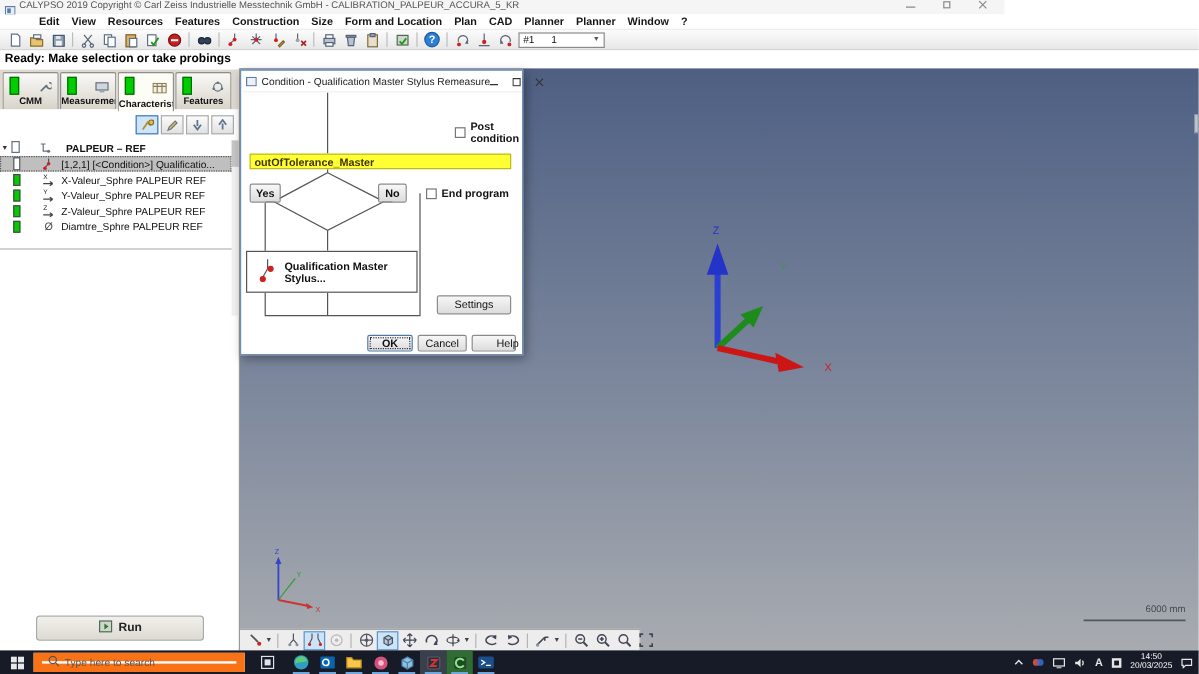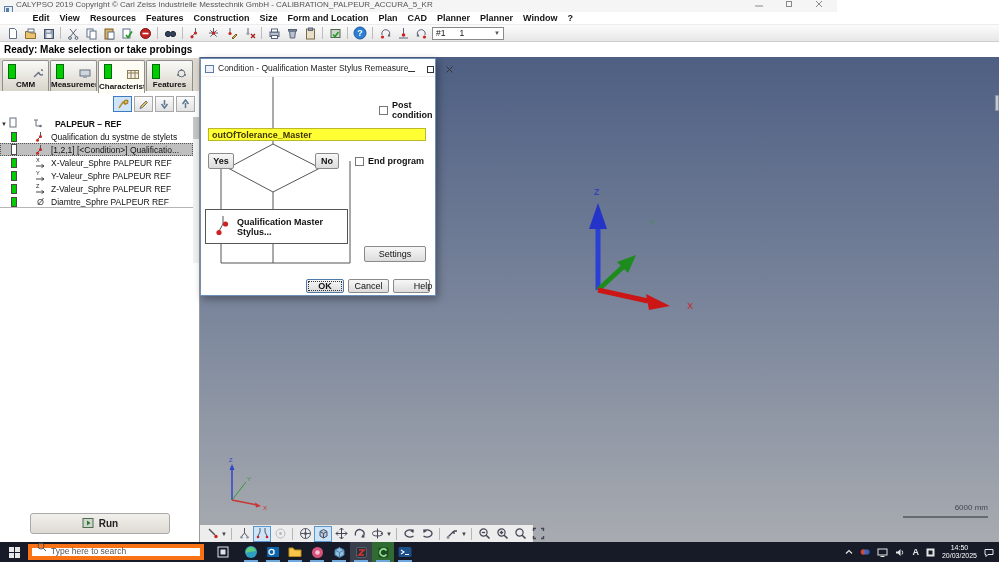--- a/index.html
+++ b/index.html
@@ -77,21 +77,21 @@
   .cbbox { width:9px; height:9px; background:#fff; border:1px solid #777; flex:0 0 auto; }
   .condfield { position:absolute; left:7px; top:51px; width:218px; height:13px; background:#ffff33; border:1px solid #b9b92a; font-size:9px; font-weight:700; color:#403400; padding:0 3px; line-height:12px; }
   .dbtn { position:absolute; background:linear-gradient(#f7f7f7,#dcdcdc); border:1px solid #8a8a8a; border-radius:2px; font-size:9px; color:#111; display:flex; align-items:center; justify-content:center; }
   .dbtn.bold { font-weight:700; }
   .okbtn { outline:1px dotted #333; outline-offset:-3px; border-color:#4d79a8; }
   .qualbox { position:absolute; left:4px; top:132px; width:143px; height:35px; background:#fff; border:1px solid #555; display:flex; align-items:center; gap:7px; padding-left:10px; font-size:9px; font-weight:700; color:#111; }
 
   
   .taskbar { position:absolute; left:0; top:542px; width:999px; height:20px; background:#171b28; display:flex; align-items:center; }
   .startbtn { width:28px; height:20px; display:flex; align-items:center; justify-content:center; flex:0 0 auto; }
-  .searchbox { width:176px; height:16px; background:#fff; border:4px solid #f97316; display:flex; align-items:flex-end; gap:4px; padding-left:5px; flex:0 0 auto; }
+  .searchbox { width:176px; height:16px; background:#fff; border:7px solid #f97316; display:flex; align-items:center; gap:4px; padding-left:5px; flex:0 0 auto; }
   .searchbox input { border:none; outline:none; background:transparent; font-size:8.5px; width:135px; color:#333; font-family:"Liberation Sans",sans-serif; }
   .searchbox input::placeholder { color:#555; }
   .tapp { width:22px; height:20px; display:flex; align-items:center; justify-content:center; position:relative; flex:0 0 auto; }
   .tapp.open::after { content:""; position:absolute; left:4px; right:4px; bottom:0; height:2px; background:#6fa8dc; }
   .tapp.hl { background:#3a3f4c; }
   .tapp.hlg { background:#2f6b33; }
   .tray { margin-left:auto; display:flex; align-items:center; gap:7px; padding-right:5px; }
   .trayico { color:#e6e6e6; font-size:8px; display:flex; align-items:center; justify-content:center; }
   .clock { text-align:center; font-size:7px; line-height:8px; color:#fff; white-space:nowrap; }
 </style>
@@ -362,31 +362,20 @@
         <span class="tri">▼</span>
         <span><svg width="10" height="11">
               <rect x="2" y="1" width="6" height="9" fill="#fff" stroke="#66707e"></rect>
             </svg></span>
         <span style="margin-left:14px;"><svg width="11" height="10">
               <path d="M2,2 h4 M4,2 v6 h4" stroke="#66707e" fill="none"></path>
               <circle cx="8.5" cy="8" r="1.3" fill="#66707e"></circle>
             </svg></span>
         <span class="tlab" style="margin-left:12px;">PALPEUR – REF</span>
       </div>
-      <div class="trow">
-        <span class="stat green"></span>
-        <span class="ric">
-            <svg width="11" height="12">
-              <path d="M5.5,1 V5.5 M5.5,5.5 L2.5,8.5" stroke="#555"></path>
-              <circle cx="5.5" cy="5.5" r="1.5" fill="#cc2222"></circle>
-              <circle cx="2.5" cy="9.3" r="1.5" fill="#cc2222"></circle>
-            </svg>
-          </span>
-        <span class="tlab">Qualification du systme de stylets</span>
-      </div>
       <div class="trow selected">
         <span class="stat hollow"></span>
         <span class="ric">
             <svg width="11" height="12">
               <path d="M5.5,1 V5.5 M5.5,5.5 L2.5,8.5" stroke="#555"></path>
               <circle cx="5.5" cy="5.5" r="1.5" fill="#cc2222"></circle>
               <circle cx="2.5" cy="9.3" r="1.5" fill="#cc2222"></circle>
             </svg>
           </span>
         <span class="tlab">[1,2,1] [&lt;Condition&gt;] Qualificatio...</span>

